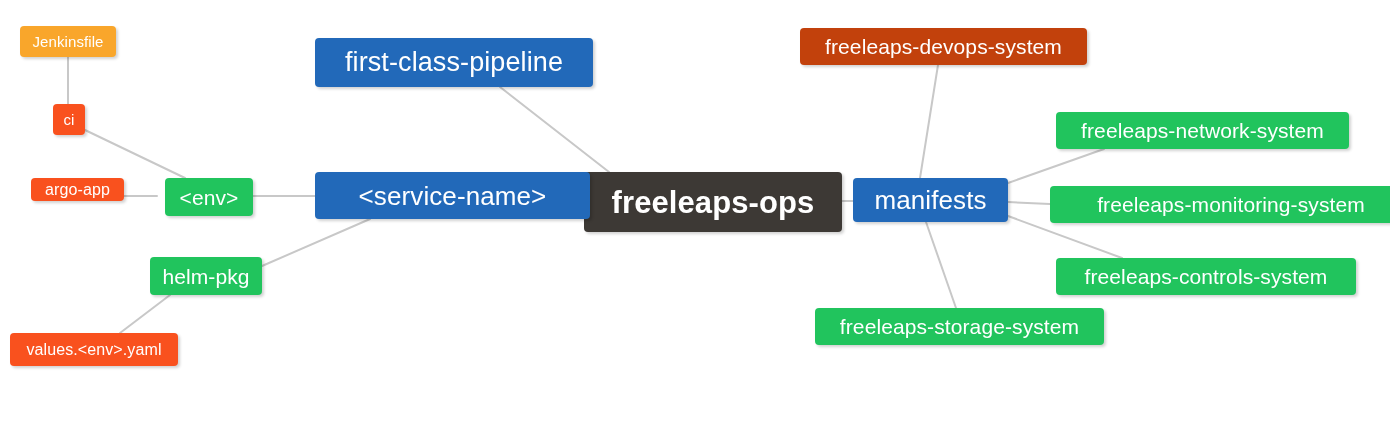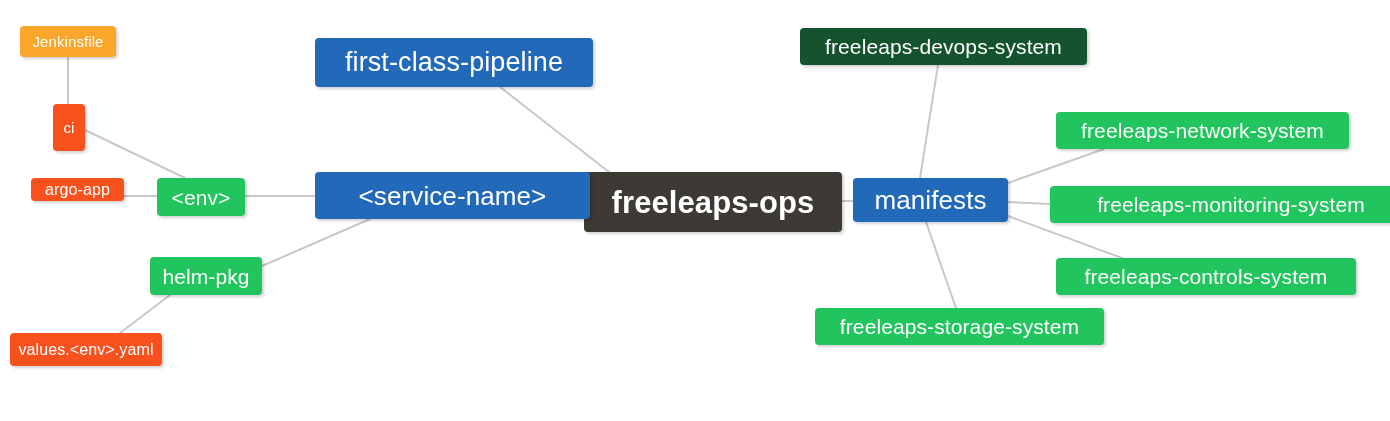--- a/index.html
+++ b/index.html
@@ -70,39 +70,39 @@
       </div>
       <div class="node" style="left: 315px; top: 172px; width: 275px; height: 47px; background: rgb(34, 105, 185); font-size: 26px;">
         <span class="node-label">&lt;service-name&gt;</span>
       </div>
       <div class="node" style="left: 853px; top: 178px; width: 155px; height: 44px; background: rgb(34, 105, 185); font-size: 26px;">
         <span class="node-label">manifests</span>
       </div>
       <div class="node" style="left: 315px; top: 38px; width: 278px; height: 49px; background: rgb(34, 105, 185); font-size: 27px;">
         <span class="node-label">first-class-pipeline</span>
       </div>
-      <div class="node" style="left: 157px; top: 178px; width: 88px; height: 38px; background: rgb(33, 196, 93); font-size: 21px;">
+      <div class="node" style="left: 165px; top: 178px; width: 88px; height: 38px; background: rgb(33, 196, 93); font-size: 21px;">
         <span class="node-label">&lt;env&gt;</span>
       </div>
       <div class="node" style="left: 150px; top: 257px; width: 112px; height: 38px; background: rgb(33, 196, 93); font-size: 21px;">
         <span class="node-label">helm-pkg</span>
       </div>
       <div class="node" style="left: 20px; top: 26px; width: 96px; height: 31px; background: rgb(249, 166, 43); font-size: 15px;">
         <span class="node-label">Jenkinsfile</span>
       </div>
-      <div class="node" style="left: 53px; top: 104px; width: 32px; height: 47px; background: rgb(249, 81, 30); font-size: 15px;">
+      <div class="node" style="left: 53px; top: 104px; width: 32px; height: 31px; background: rgb(249, 81, 30); font-size: 15px;">
         <span class="node-label">ci</span>
       </div>
       <div class="node" style="left: 31px; top: 178px; width: 93px; height: 23px; background: rgb(249, 81, 30); font-size: 16px;">
         <span class="node-label">argo-app</span>
       </div>
-      <div class="node" style="left: 10px; top: 333px; width: 152px; height: 33px; background: rgb(249, 81, 30); font-size: 16px;">
+      <div class="node" style="left: 10px; top: 333px; width: 168px; height: 33px; background: rgb(249, 81, 30); font-size: 16px;">
         <span class="node-label">values.&lt;env&gt;.yaml</span>
       </div>
-      <div class="node" style="left: 800px; top: 28px; width: 287px; height: 37px; background: #14532d; font-size: 21px;">
+      <div class="node" style="left: 800px; top: 28px; width: 287px; height: 37px; background: #c2410c; font-size: 21px;">
         <span class="node-label">freeleaps-devops-system</span>
       </div>
       <div class="node" style="left: 1056px; top: 112px; width: 293px; height: 37px; background: rgb(33, 196, 93); font-size: 21px; text-align: right;">
         <span class="node-label">freeleaps-network-system</span>
       </div>
       <div class="node" style="left: 1050px; top: 186px; width: 362px; height: 37px; background: rgb(33, 196, 93); font-size: 21px;">
         <span class="node-label">freeleaps-monitoring-system</span>
       </div>
       <div class="node" style="left: 1056px; top: 258px; width: 300px; height: 37px; background: rgb(33, 196, 93); font-size: 21px; text-align: center;">
         <span class="node-label">freeleaps-controls-system</span>

